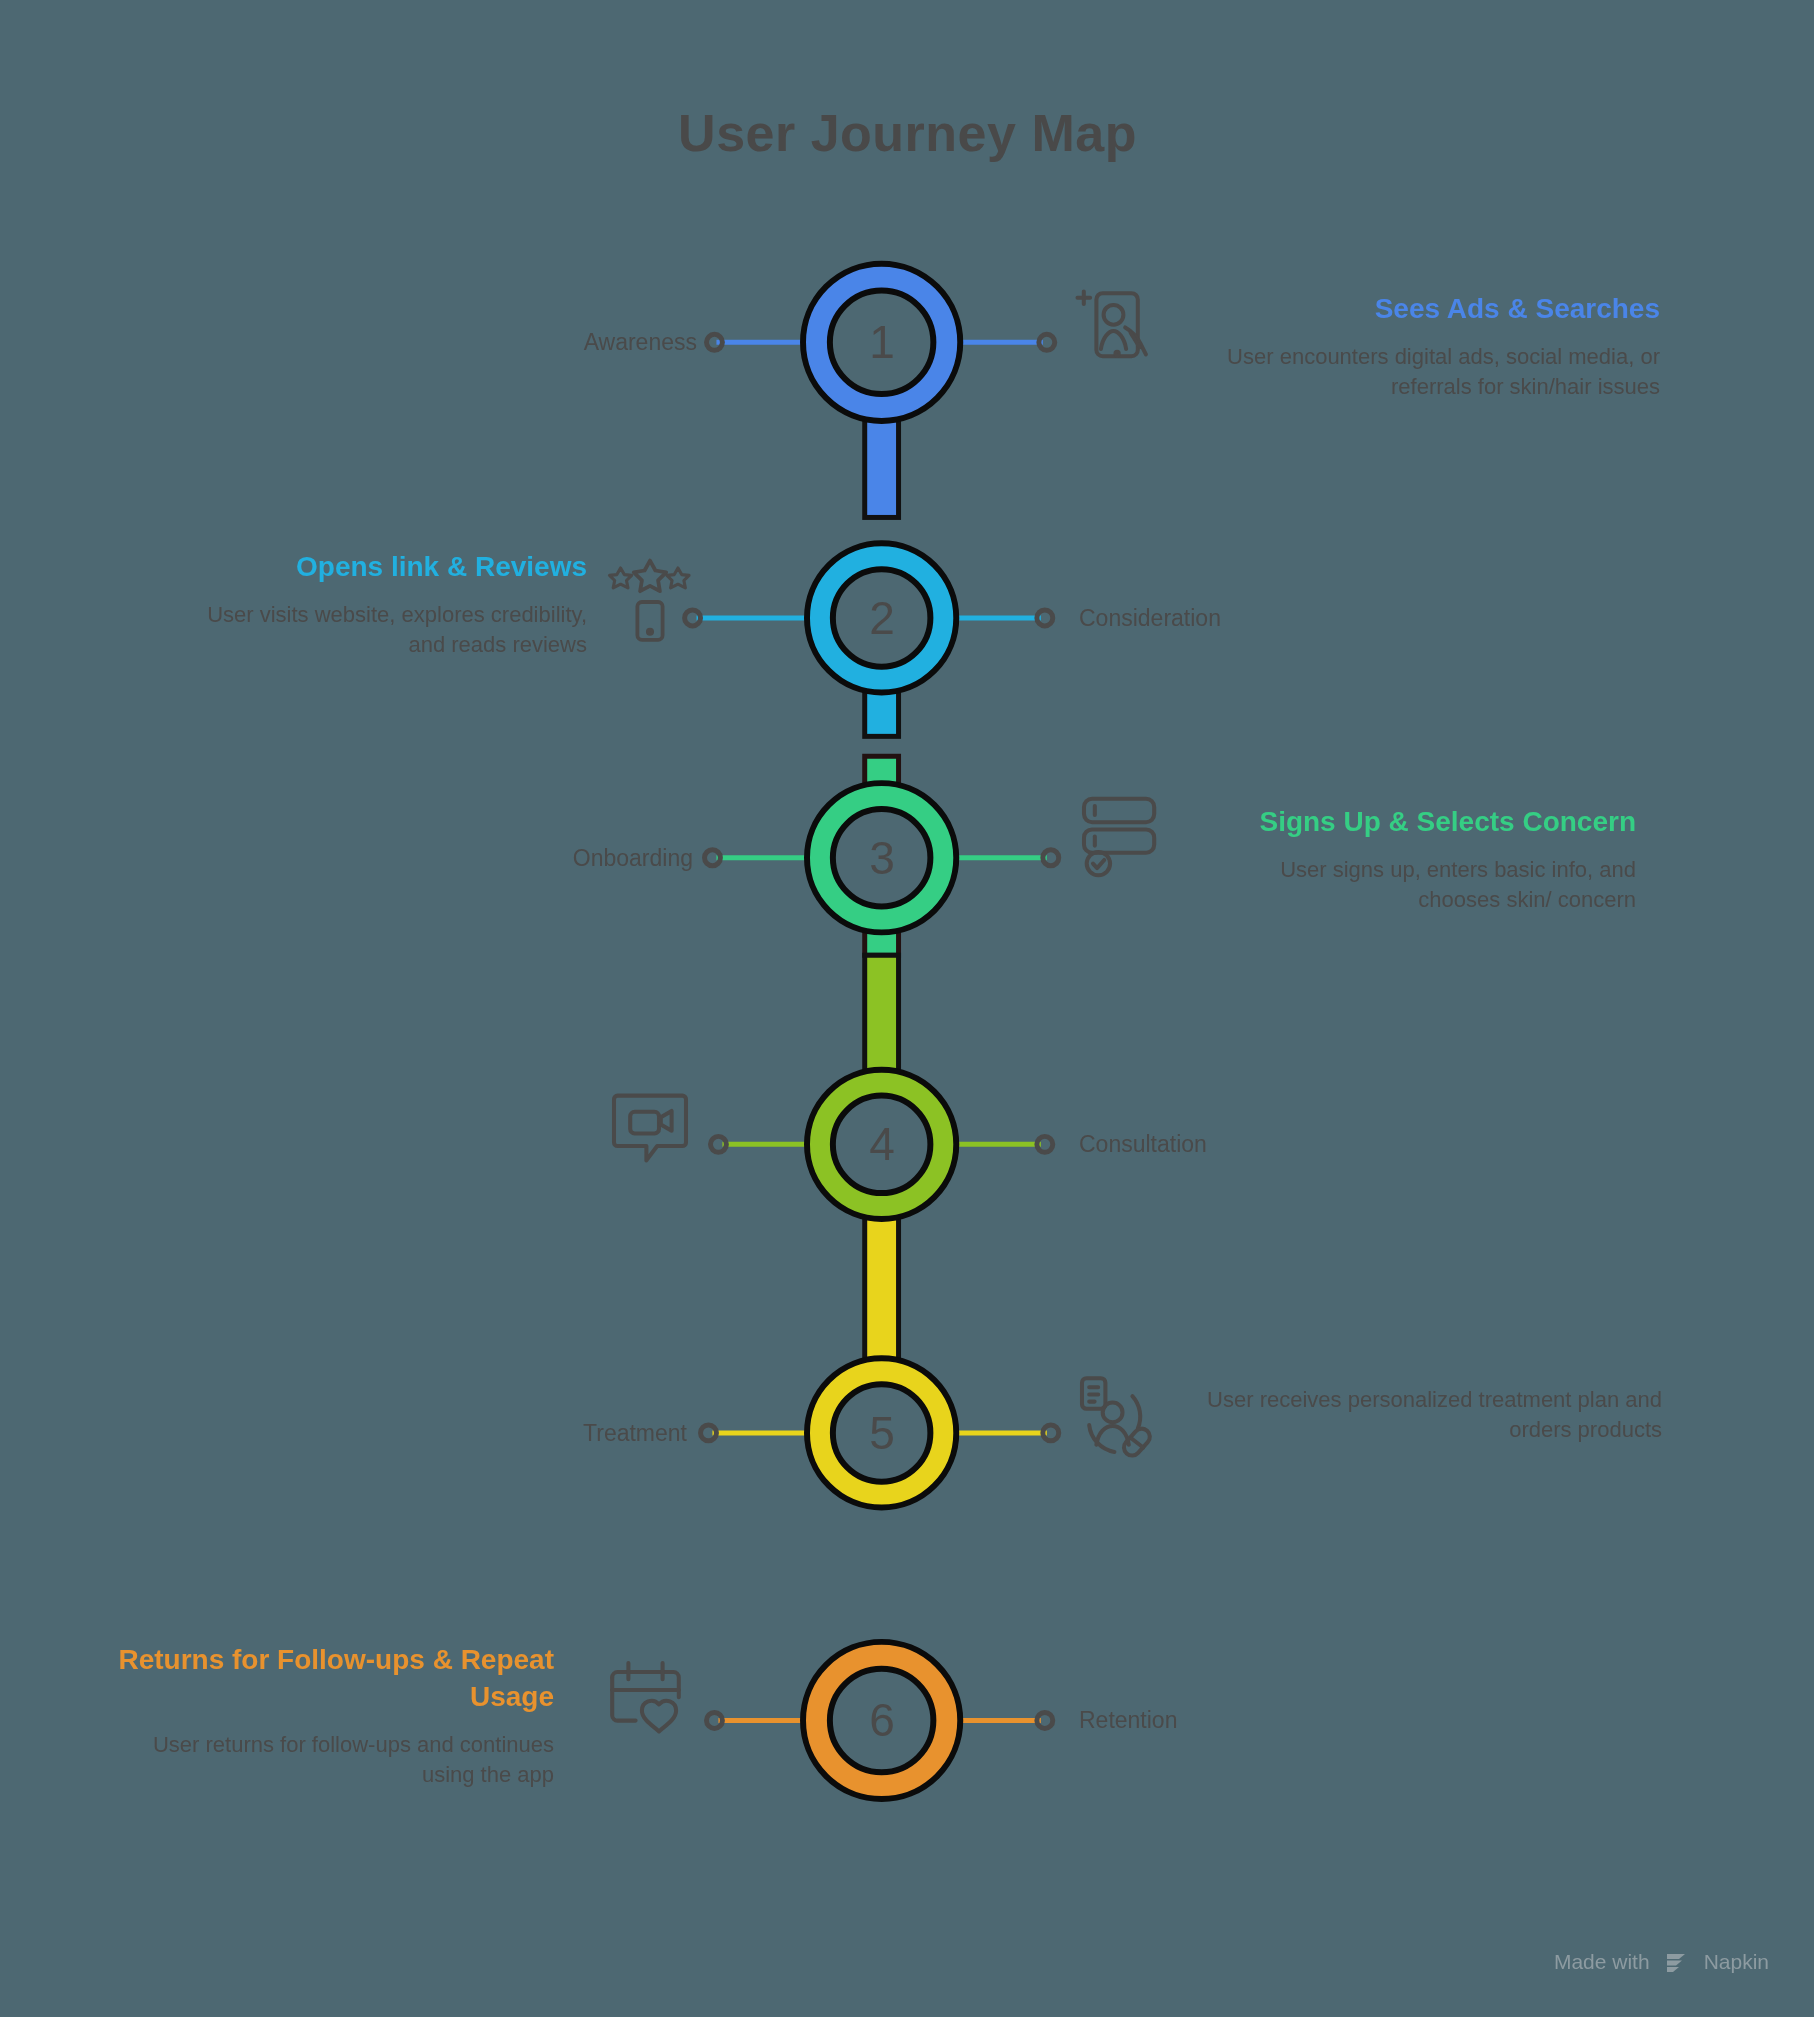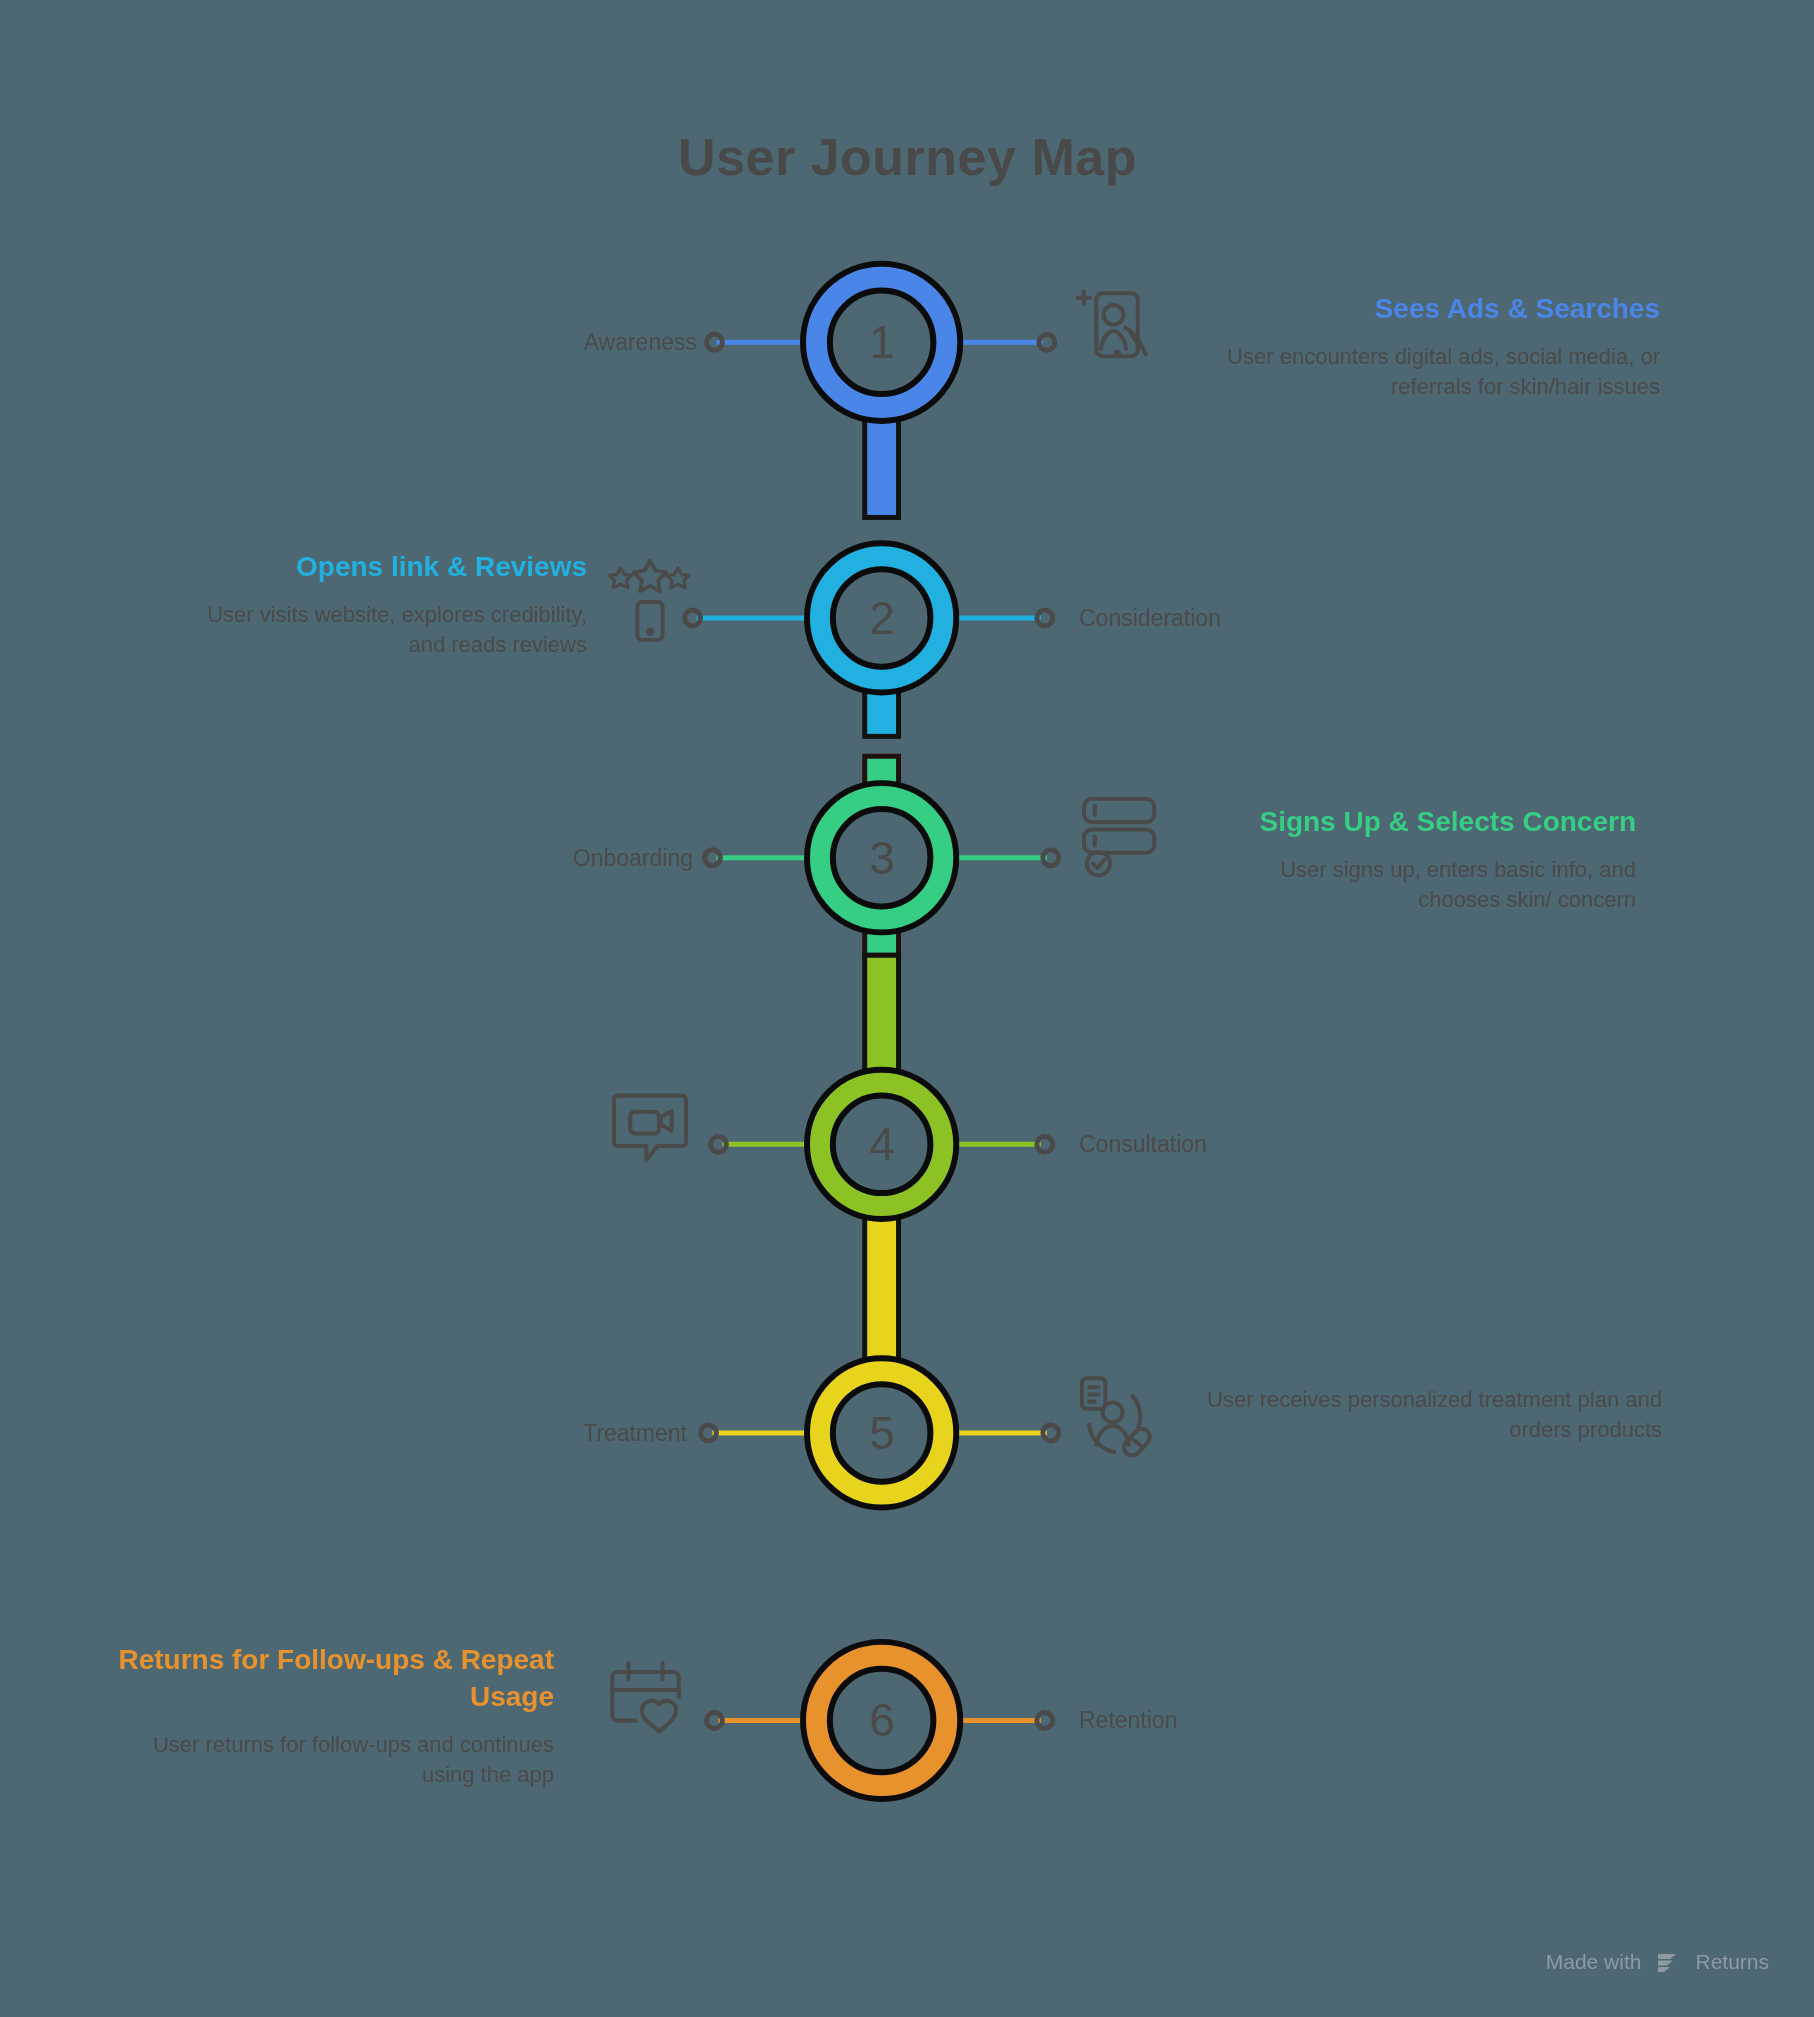--- a/index.html
+++ b/index.html
@@ -19,21 +19,20 @@
   #page-title {
     position: absolute;
     top: 103px;
     left: 0;
     width: 1815px;
     text-align: center;
     font-size: 52px;
     font-weight: bold;
     color: #494949;
     letter-spacing: 0.5px;
-    margin-top: 24px;
   }
 
   
   .spine-svg {
     position: absolute;
     top: 0; left: 0;
     width: 1815px;
     height: 2018px;
     pointer-events: none;
   }
@@ -288,17 +287,17 @@
     <div class="desc">User returns for follow-ups and continues using the app</div>
   </div>
 
   <div id="watermark">
     <span>Made with</span>
     <svg class="nk-logo" width="26" height="22" viewBox="0 0 26 22">
       <path d="M3 3 h18 l-6 5 h-12 z" fill="#8d9ba1"></path>
       <path d="M3 9.5 h15 l-6 5 h-9 z" fill="#8d9ba1"></path>
       <path d="M3 16 h12 l-6 5 h-6 z" fill="#8d9ba1"></path>
     </svg>
-    <span>Returns</span>
+    <span>Napkin</span>
   </div>
 
 </div>
 
 
 </body></html>

